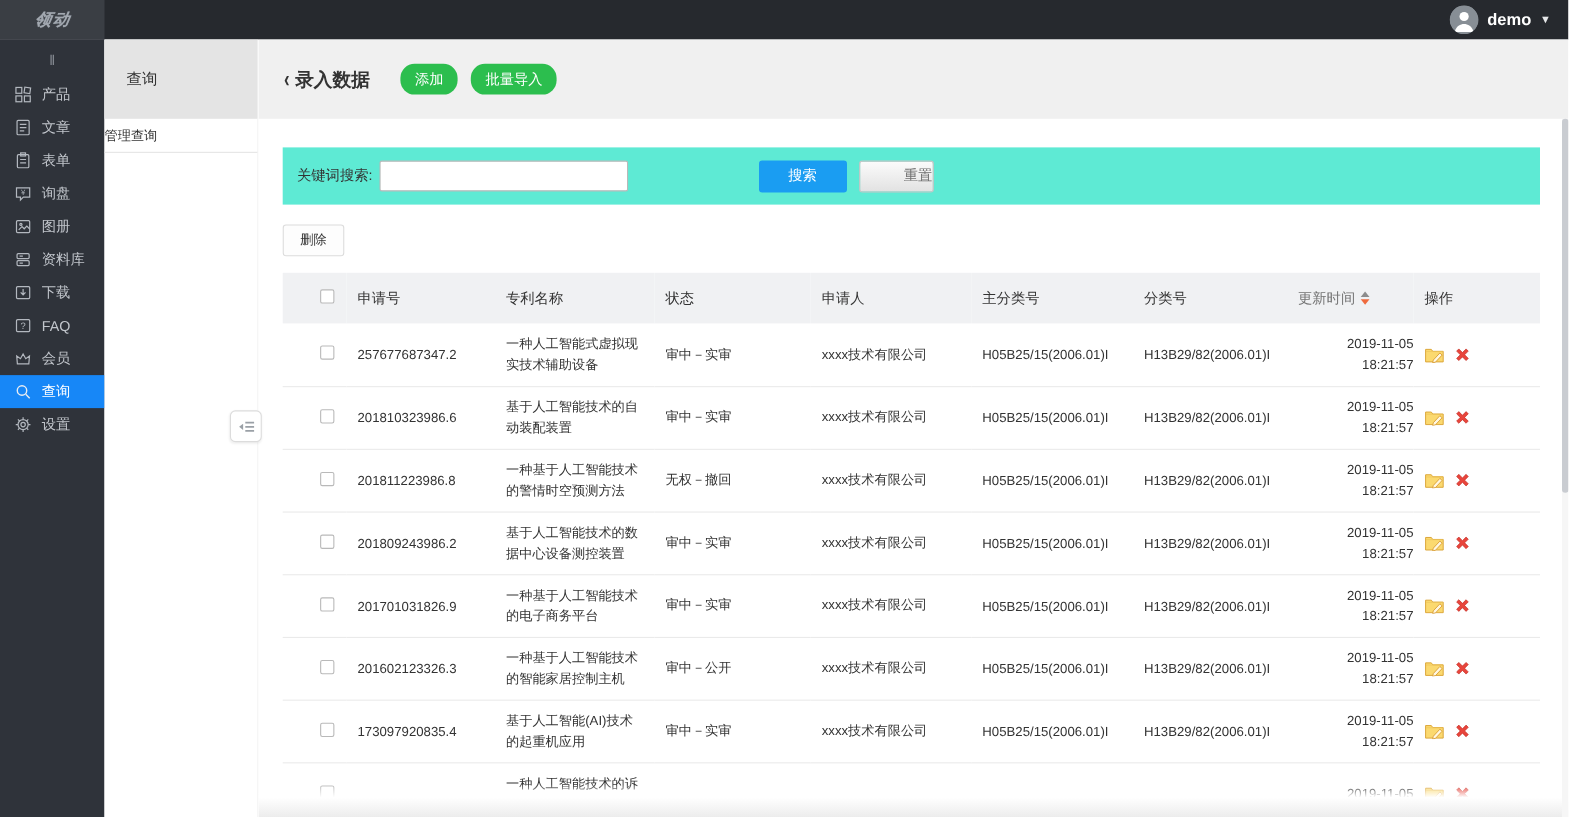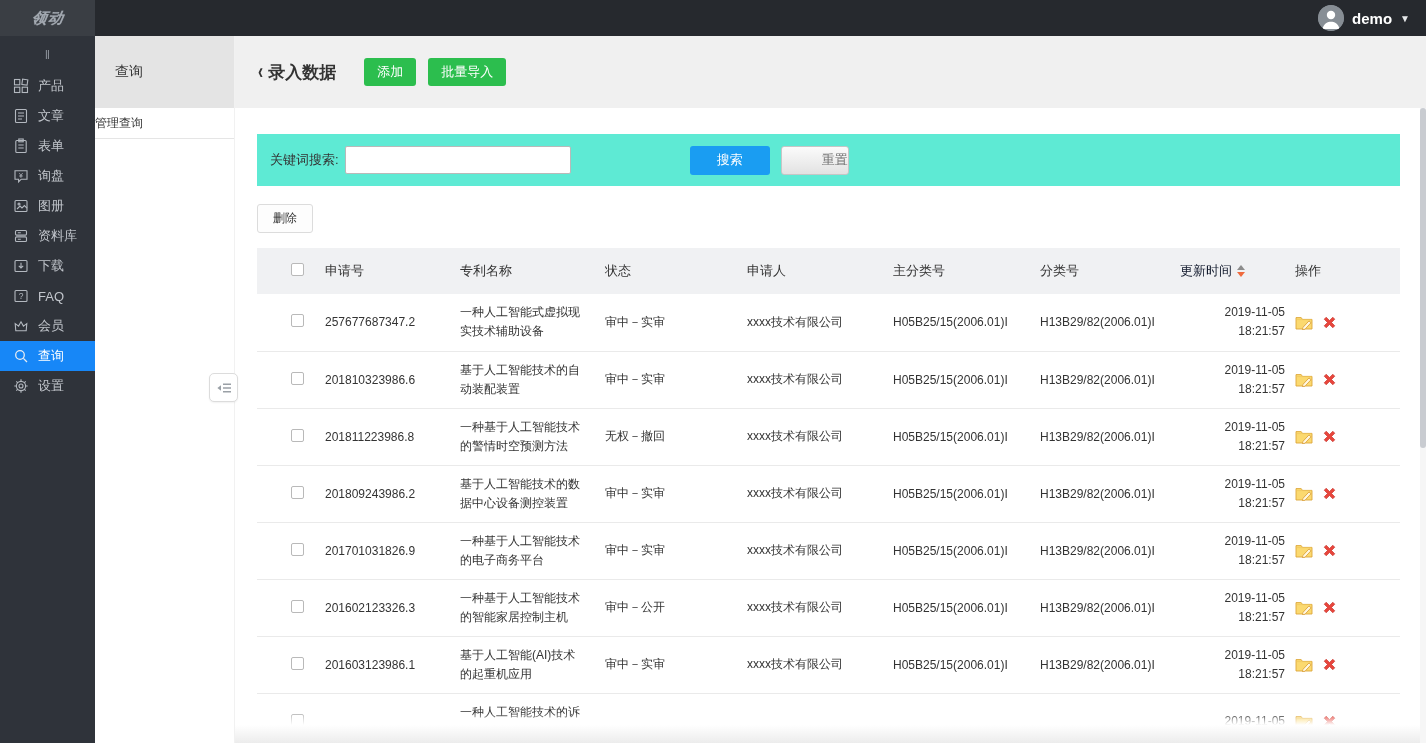--- a/index.html
+++ b/index.html
@@ -30,40 +30,40 @@
   .subsidebar-item { height:31px; display:flex; align-items:center; font-size:12px; color:#333; border-bottom:1px solid #e5e5e5; cursor:pointer; }
 
   
   .panel-toggle { position:absolute; left:209px; top:373px; width:29px; height:29px; background:#fff; border:1px solid #dcdcdc; border-radius:5px; display:flex; align-items:center; justify-content:center; cursor:pointer; box-shadow:0 1px 2px rgba(0,0,0,.06); z-index:5; }
 
   
   .main { position:absolute; left:235px; top:36px; width:1191px; height:707px; background:#fff; overflow:hidden; }
   .page-header { height:72px; background:#f0f0f0; display:flex; align-items:center; padding-left:22px; }
   .back-chevron { font-size:22px; color:#333; line-height:1; margin-right:4px; cursor:pointer; font-weight:bold; transform:scaleX(.7); }
   .page-title { font-size:17px; color:#333; font-weight:bold; margin-right:28px; }
-  .btn-green { height:28px; padding:0 13px; background:#2cbe4e; border:none; border-radius:3px; color:#fff; font-size:13px; cursor:pointer; margin-right:12px; font-family:inherit; }
+  .btn-green { height:28px; padding:0 13px; background:#2cbe4e; border:none; border-radius:13px; color:#fff; font-size:13px; cursor:pointer; margin-right:12px; font-family:inherit; }
 
   .content { padding:0 26px 0 22px; }
   .search-panel { margin-top:26px; height:52px; background:#5eead4; display:flex; align-items:center; padding-left:13px; }
   .search-label { font-size:13px; color:#333; }
   .search-input { width:226px; height:28px; margin-left:6px; border:1px solid #b9b9b9; border-radius:2px; background:#fff; padding:0 8px; font-size:13px; font-family:inherit; }
   .btn-search { margin-left:119px; width:80px; height:29px; background:#1a9df2; border:none; border-radius:3px; color:#fff; font-size:13px; cursor:pointer; font-family:inherit; }
   .btn-reset { margin-left:11px; width:68px; height:29px; background:linear-gradient(#fbfbfb,#e2e2e2); border:1px solid #c6c6c6; border-radius:3px; color:#707070; font-size:13px; cursor:pointer; font-family:inherit;text-align:right; }
 
   .btn-delete { margin-top:18px; width:56px; height:29px; background:#fdfdfd; border:1px solid #dcdcdc; border-radius:3px; color:#333; font-size:12px; cursor:pointer; font-family:inherit; }
 
   
   table { margin-top:15px; width:1143px; border-collapse:collapse; table-layout:fixed; }
   thead td { height:46px; background:#f0f1f3; font-size:13px; color:#333; padding-left:10px; }
   thead td.col-sel { padding-left:34px; }
   tbody td { height:57px; font-size:12px; color:#333; border-bottom:1px solid #eaeaea; padding-left:10px; vertical-align:middle; }
   tbody td.col-sel { padding-left:34px; }
   td.col-name div { line-height:19px; padding-right:12px; }
   .cb { width:13px; height:13px; border:1px solid #b9b9b9; border-radius:2px; background:#fff; display:inline-block; cursor:pointer; }
-  .sort-col { color:#0f172a; cursor:pointer; display:flex; align-items:center; }
+  .sort-col { color:#737373; cursor:pointer; display:flex; align-items:center; }
   .sort-carets { display:inline-flex; flex-direction:column; gap:2px; margin-left:5px; }
   .caret-up { width:0; height:0; border-left:4px solid transparent; border-right:4px solid transparent; border-bottom:5px solid #8c8c8c; }
   .caret-down { width:0; height:0; border-left:4px solid transparent; border-right:4px solid transparent; border-top:5px solid #ef6a3d; }
   .stamp { line-height:19px;text-align:right; }
   .row-actions { display:flex; align-items:center; gap:9px; }
   .icon-btn { cursor:pointer; display:inline-flex; }
 
   
   .bottom-fade { position:absolute; left:0; bottom:0; width:1191px; height:30px; background:linear-gradient(to bottom, rgba(255,255,255,0) 0%, #ffffff 40%, #ececec 100%); pointer-events:none; }
 
@@ -466,21 +466,21 @@
                   <span class="icon-btn">
                     <svg width="15" height="15" viewBox="0 0 15 15">
                       <path d="M2.2 4.2L4.2 2.2 7.5 5.5 10.8 2.2 12.8 4.2 9.5 7.5 12.8 10.8 10.8 12.8 7.5 9.5 4.2 12.8 2.2 10.8 5.5 7.5z" fill="#e8453c" stroke="#c22b22" stroke-width="0.6" stroke-linejoin="round"></path>
                     </svg>
                   </span>
                 </span>
               </td>
             </tr>
             <tr>
               <td class="col-sel"><span class="cb"></span></td>
-              <td>201603123986.1</td>
+              <td>173097920835.4</td>
               <td class="col-name">
                 <div>基于人工智能(AI)技术的起重机应用</div>
               </td>
               <td>审中－实审</td>
               <td>xxxx技术有限公司</td>
               <td>H05B25/15(2006.01)I</td>
               <td>H13B29/82(2006.01)I</td>
               <td>
                 <div class="stamp">2019-11-05<br>18:21:57</div>
               </td>

